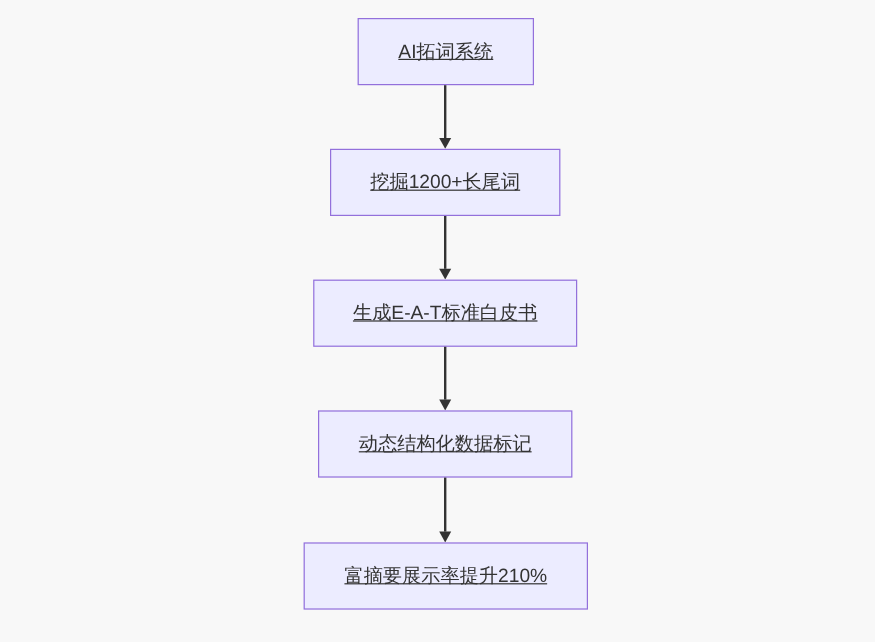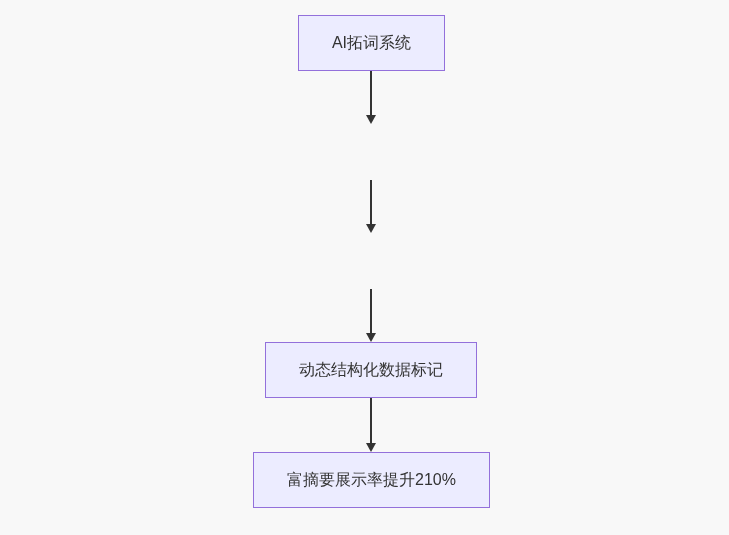--- a/index.html
+++ b/index.html
@@ -25,20 +25,21 @@
     height: 56px;
     background: var(--node_fill);
     border: 1px solid var(--node_border);
     color: var(--text);
     font-size: 16px;
     display: flex;
     align-items: center;
     justify-content: center;
     text-align: center;
     white-space: nowrap;
+    text-decoration: underline;
   }
   .node-1 { left: 298px; top: 15px;  width: 147px; }
   .node-2 { left: 275px; top: 124px; width: 192px; }
   .node-3 { left: 261px; top: 233px; width: 220px; }
   .node-4 { left: 265px; top: 342px; width: 212px; justify-content: center; }
   .node-5 { left: 253px; top: 452px; width: 237px; }
 
   .flow-arrow {
     position: absolute;
     left: 371px;
@@ -71,26 +72,32 @@
 
   <div class="flow-node node-1">
     <span>AI拓词系统</span>
   </div>
 
   <div class="flow-arrow arrow-1">
     <div class="arrow-line"></div>
     <div class="arrow-head"></div>
   </div>
 
+  <div class="flow-node node-2">
+    <span>挖掘1200+长尾词</span>
+  </div>
 
   <div class="flow-arrow arrow-2">
     <div class="arrow-line"></div>
     <div class="arrow-head"></div>
   </div>
 
+  <div class="flow-node node-3">
+    <span>生成E-A-T标准白皮书</span>
+  </div>
 
   <div class="flow-arrow arrow-3">
     <div class="arrow-line"></div>
     <div class="arrow-head"></div>
   </div>
 
   <div class="flow-node node-4">
     <span>动态结构化数据标记</span>
   </div>
 

